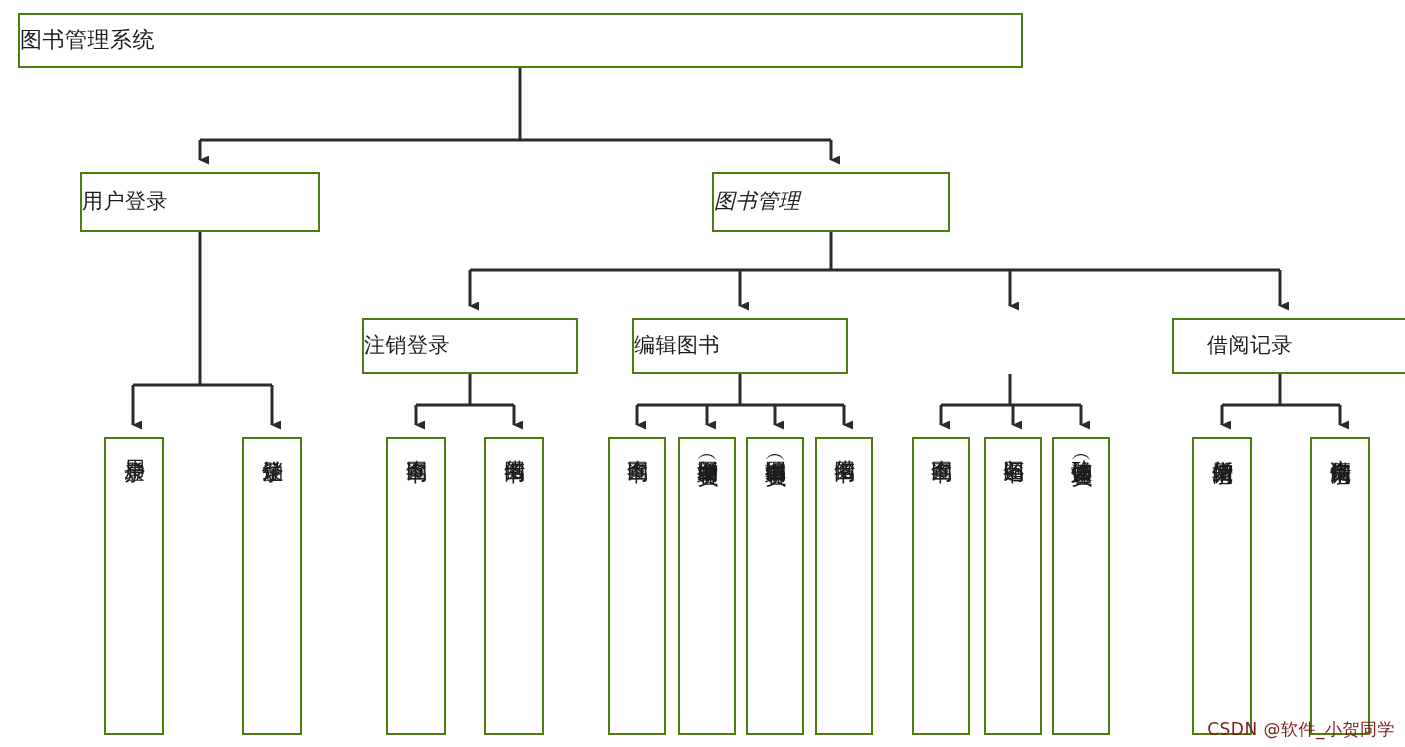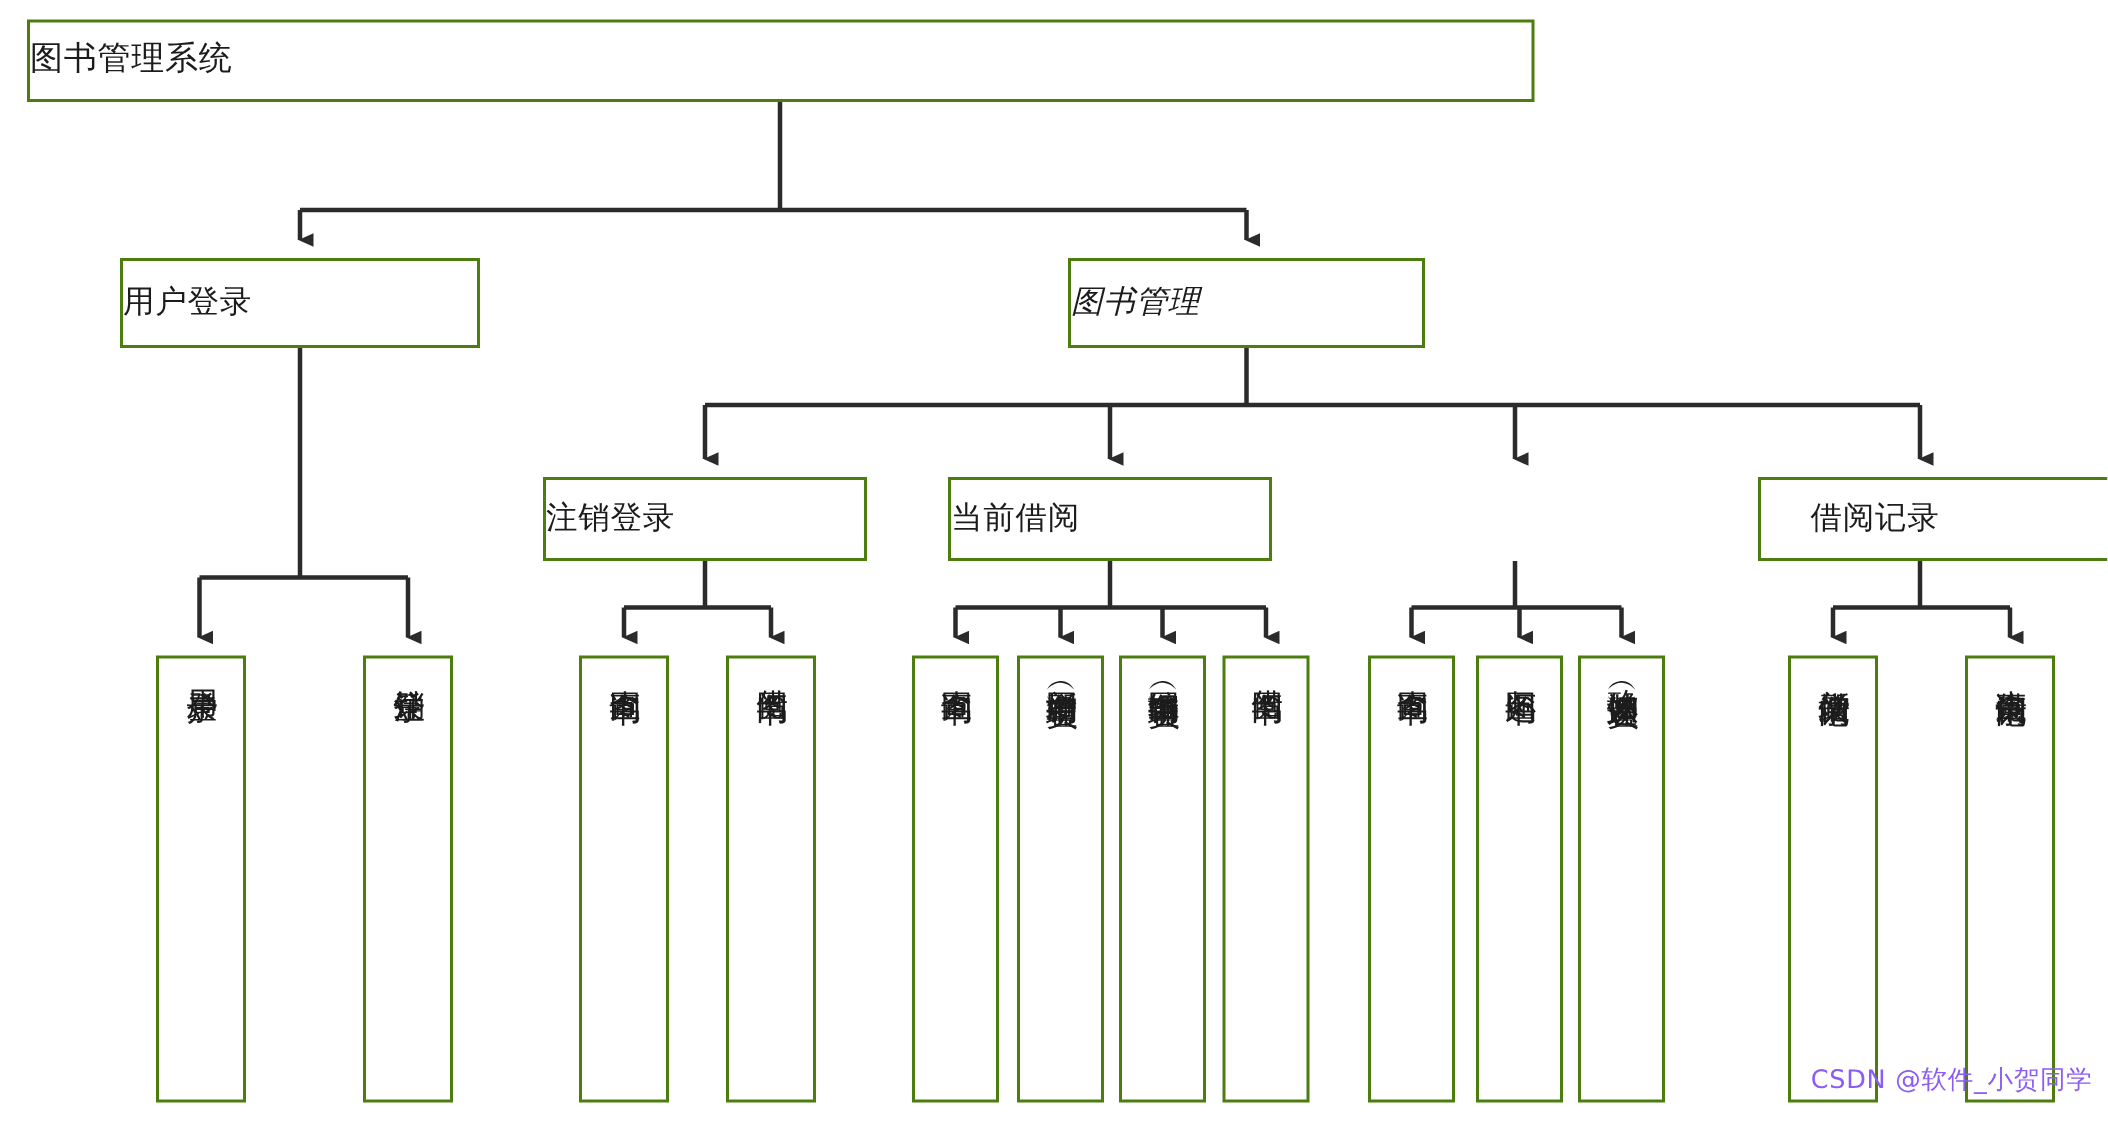--- a/index.html
+++ b/index.html
@@ -56,23 +56,23 @@
     text-orientation: upright;
     display: block;
     max-height: 100%;
   }
   .node.root {
     font-size: 22px;
   }
   #watermark {
     position: absolute;
     right: 10px;
-    bottom: 16px;
+    bottom: 6px;
     font-size: 17px;
-    color: #8b5cf6;
+    color: #7f1d1d;
     white-space: nowrap;
     letter-spacing: 0.5px;
     user-select: none;
   }
 </style>
 </head>
 <body>
 
 <div id="diagram-root">
 
@@ -134,21 +134,21 @@
     <span class="label">用户登录</span>
   </div>
   <div class="node horizontal" style="left:712px; top:172px; width:238px; height:60px;font-style:italic;">
     <span class="label">图书管理</span>
   </div>
 
   <div class="node horizontal" style="left:362px; top:318px; width:216px; height:56px;">
     <span class="label">注销登录</span>
   </div>
   <div class="node horizontal" style="left:632px; top:318px; width:216px; height:56px;">
-    <span class="label">当前借阅</span>
+    <span class="label">编辑图书</span>
   </div>
   <div class="node horizontal" style="left:1172px; top:318px; width:244px; height:56px;padding-left:33px;">
     <span class="label">借阅记录</span>
   </div>
 
   <div class="node vertical" style="left:104px; top:437px; width:60px; height:298px;">
     <span class="label">用户登录</span>
   </div>
   <div class="node vertical" style="left:242px; top:437px; width:60px; height:298px;">
     <span class="label">注销登录</span>

